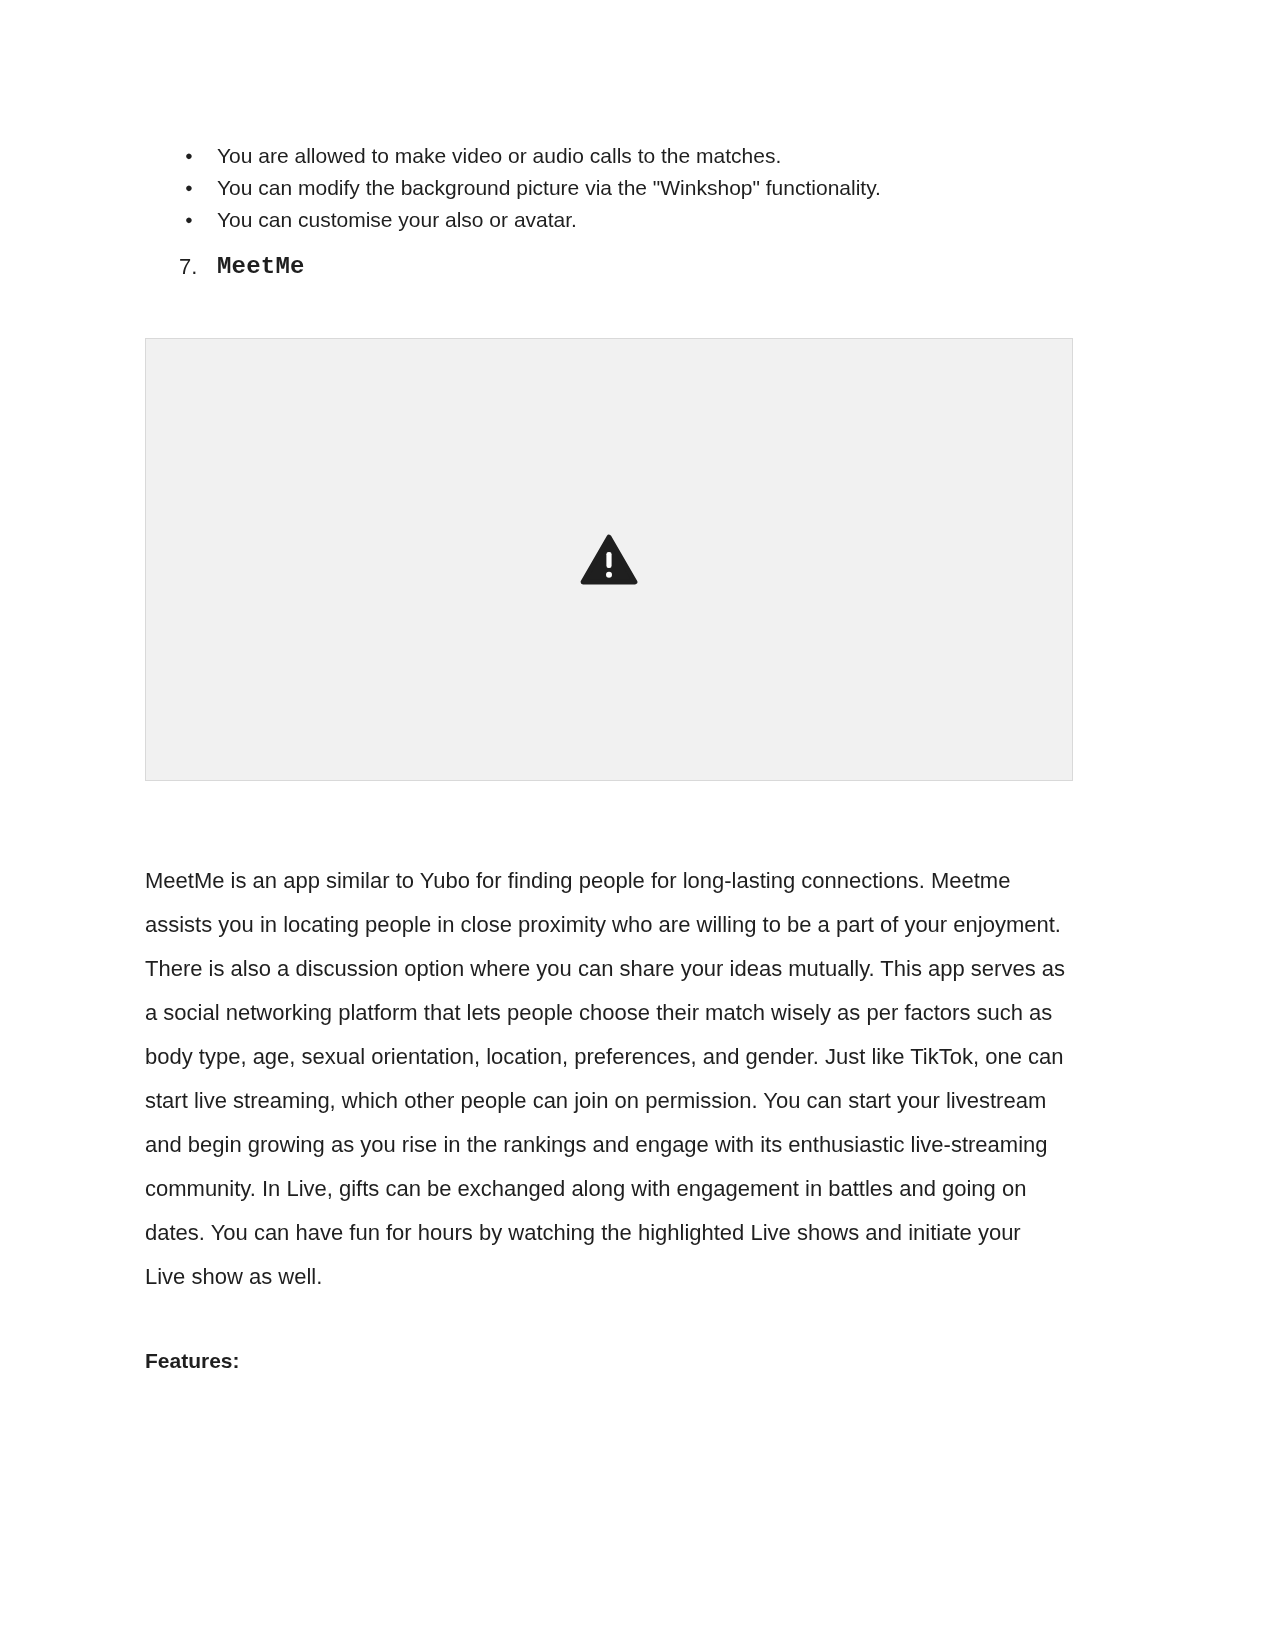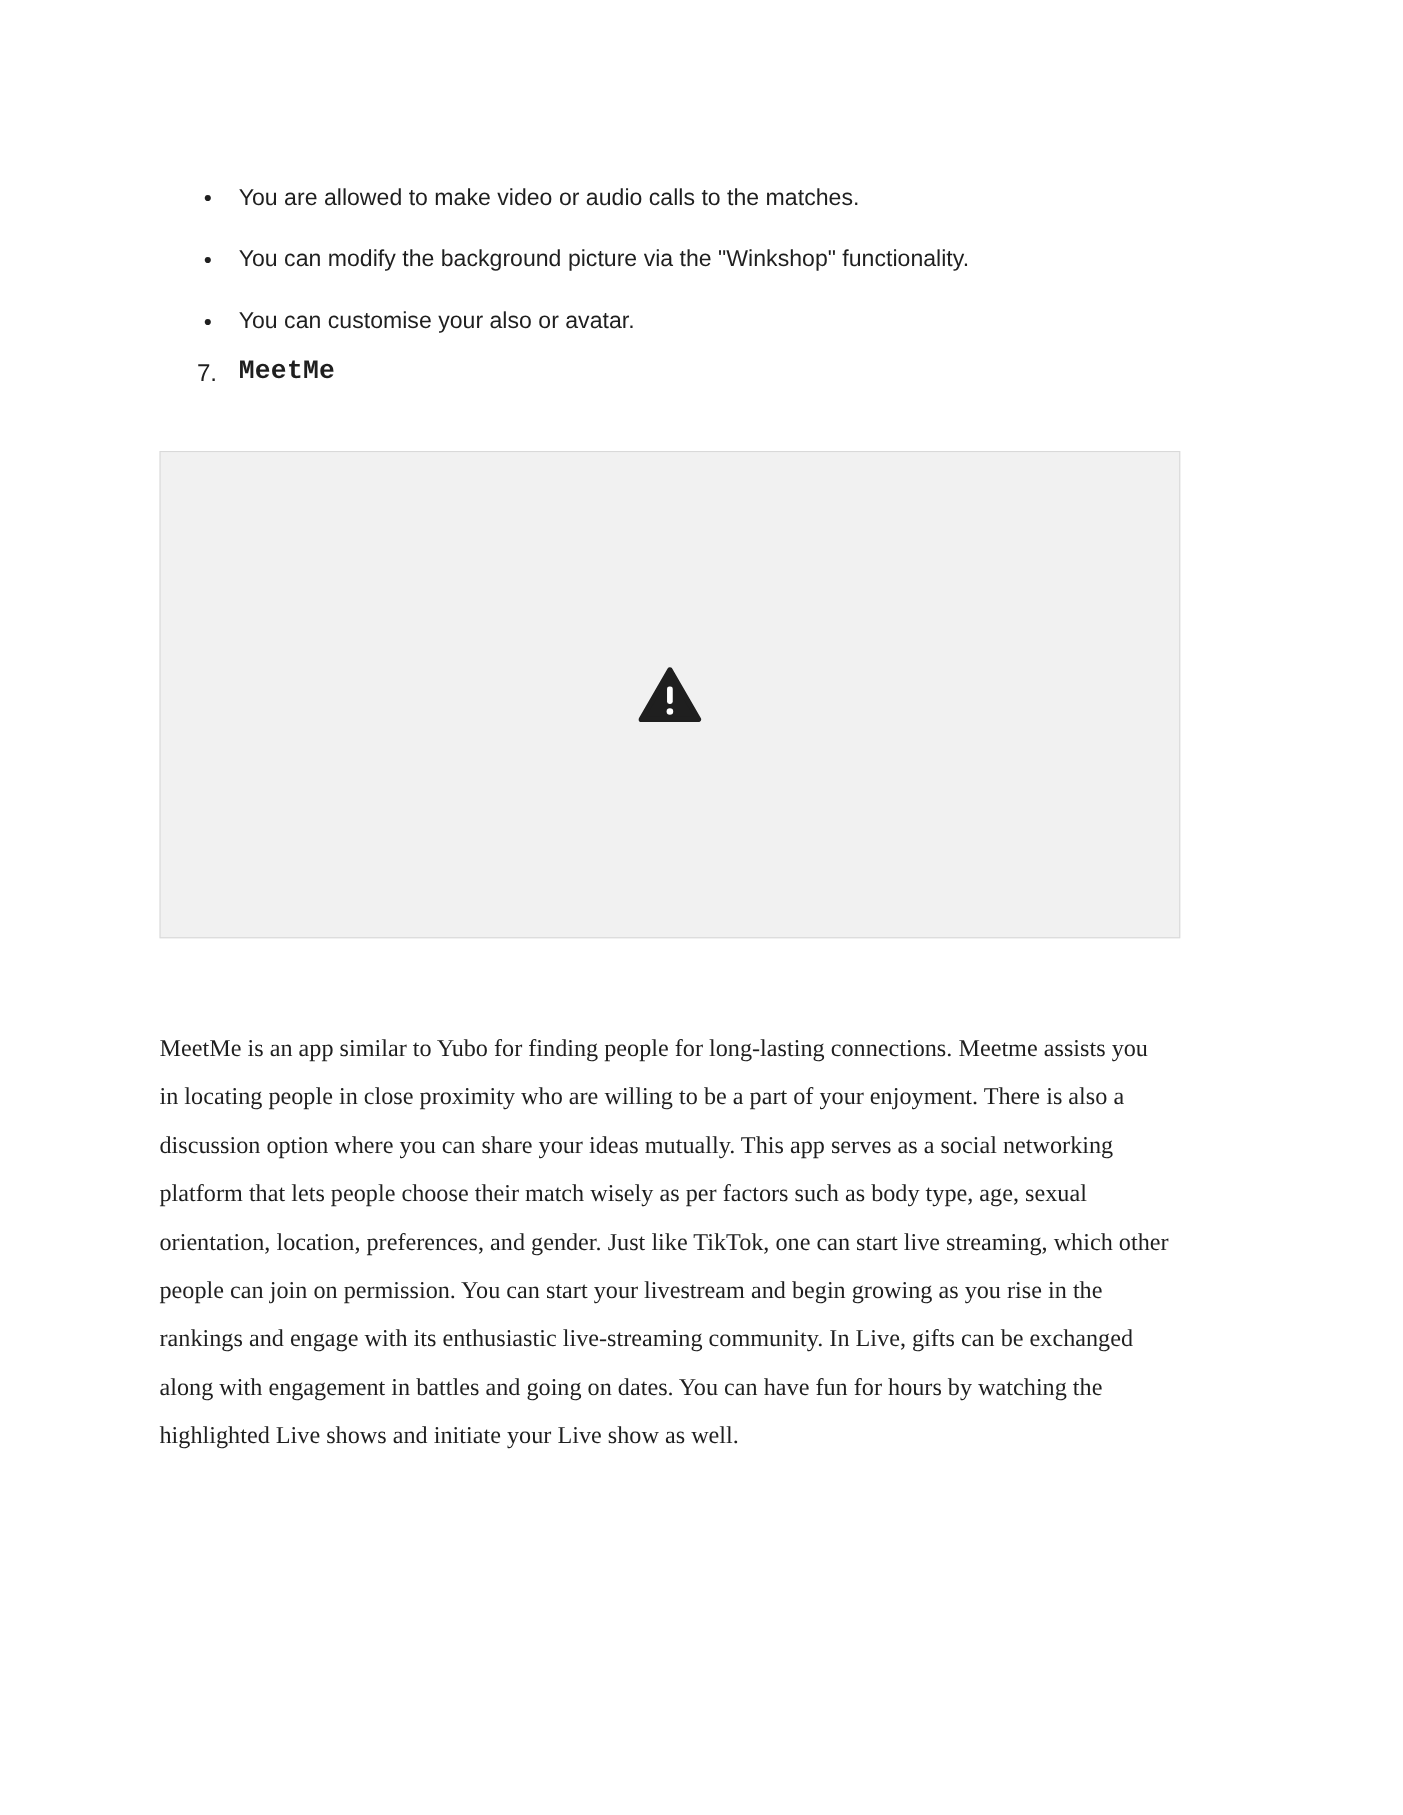--- a/index.html
+++ b/index.html
@@ -25,21 +25,20 @@
   .bullet-list {
     list-style: none;
     margin-left: 40px;
   }
   .bullet-list li {
     position: relative;
     padding-left: 32px;
     font-size: 21px;
     line-height: 32px;
     color: #1f1f1f;
-    margin-top: 24px;
   }
   .bullet-list li::before {
     content: "●";
     position: absolute;
     left: 0;
     top: 0;
     font-size: 13px;
     line-height: 32px;
     color: #1f1f1f;
   }
@@ -72,21 +71,20 @@
   }
   .warning-icon svg {
     display: block;
   }
   .body-paragraph {
     margin-top: 78px;
     font-size: 22px;
     line-height: 44px;
     color: #1f1f1f;
     width: 920px;
-    font-family: Liberation Serif, serif;
   }
   .features-heading {
     margin-top: 50px;
     font-size: 21px;
     font-weight: 700;
     color: #1f1f1f;
   }
 </style>
 </head>
 <body>
@@ -110,15 +108,16 @@
         <svg width="58" height="52" viewBox="0 0 29 26" aria-hidden="true">
           <path d="M14.5 1.5 L27.5 24 H1.5 Z" fill="#1f1f1f" stroke="#1f1f1f" stroke-width="2.4" stroke-linejoin="round"></path>
           <rect x="13.2" y="9" width="2.6" height="8" rx="1.1" fill="#ffffff"></rect>
           <circle cx="14.5" cy="20.4" r="1.5" fill="#ffffff"></circle>
         </svg>
       </span>
     </div>
 
     <p class="body-paragraph">MeetMe is an app similar to Yubo for finding people for long-lasting connections. Meetme assists you in locating people in close proximity who are willing to be a part of your enjoyment. There is also a discussion option where you can share your ideas mutually. This app serves as a social networking platform that lets people choose their match wisely as per factors such as body type, age, sexual orientation, location, preferences, and gender. Just like TikTok, one can start live streaming, which other people can join on permission. You can start your livestream and begin growing as you rise in the rankings and engage with its enthusiastic live-streaming community. In Live, gifts can be exchanged along with engagement in battles and going on dates. You can have fun for hours by watching the highlighted Live shows and initiate your Live show as well.</p>
 
+    <div class="features-heading">Features:</div>
 
   </div>
 </div>
 
 </body></html>

